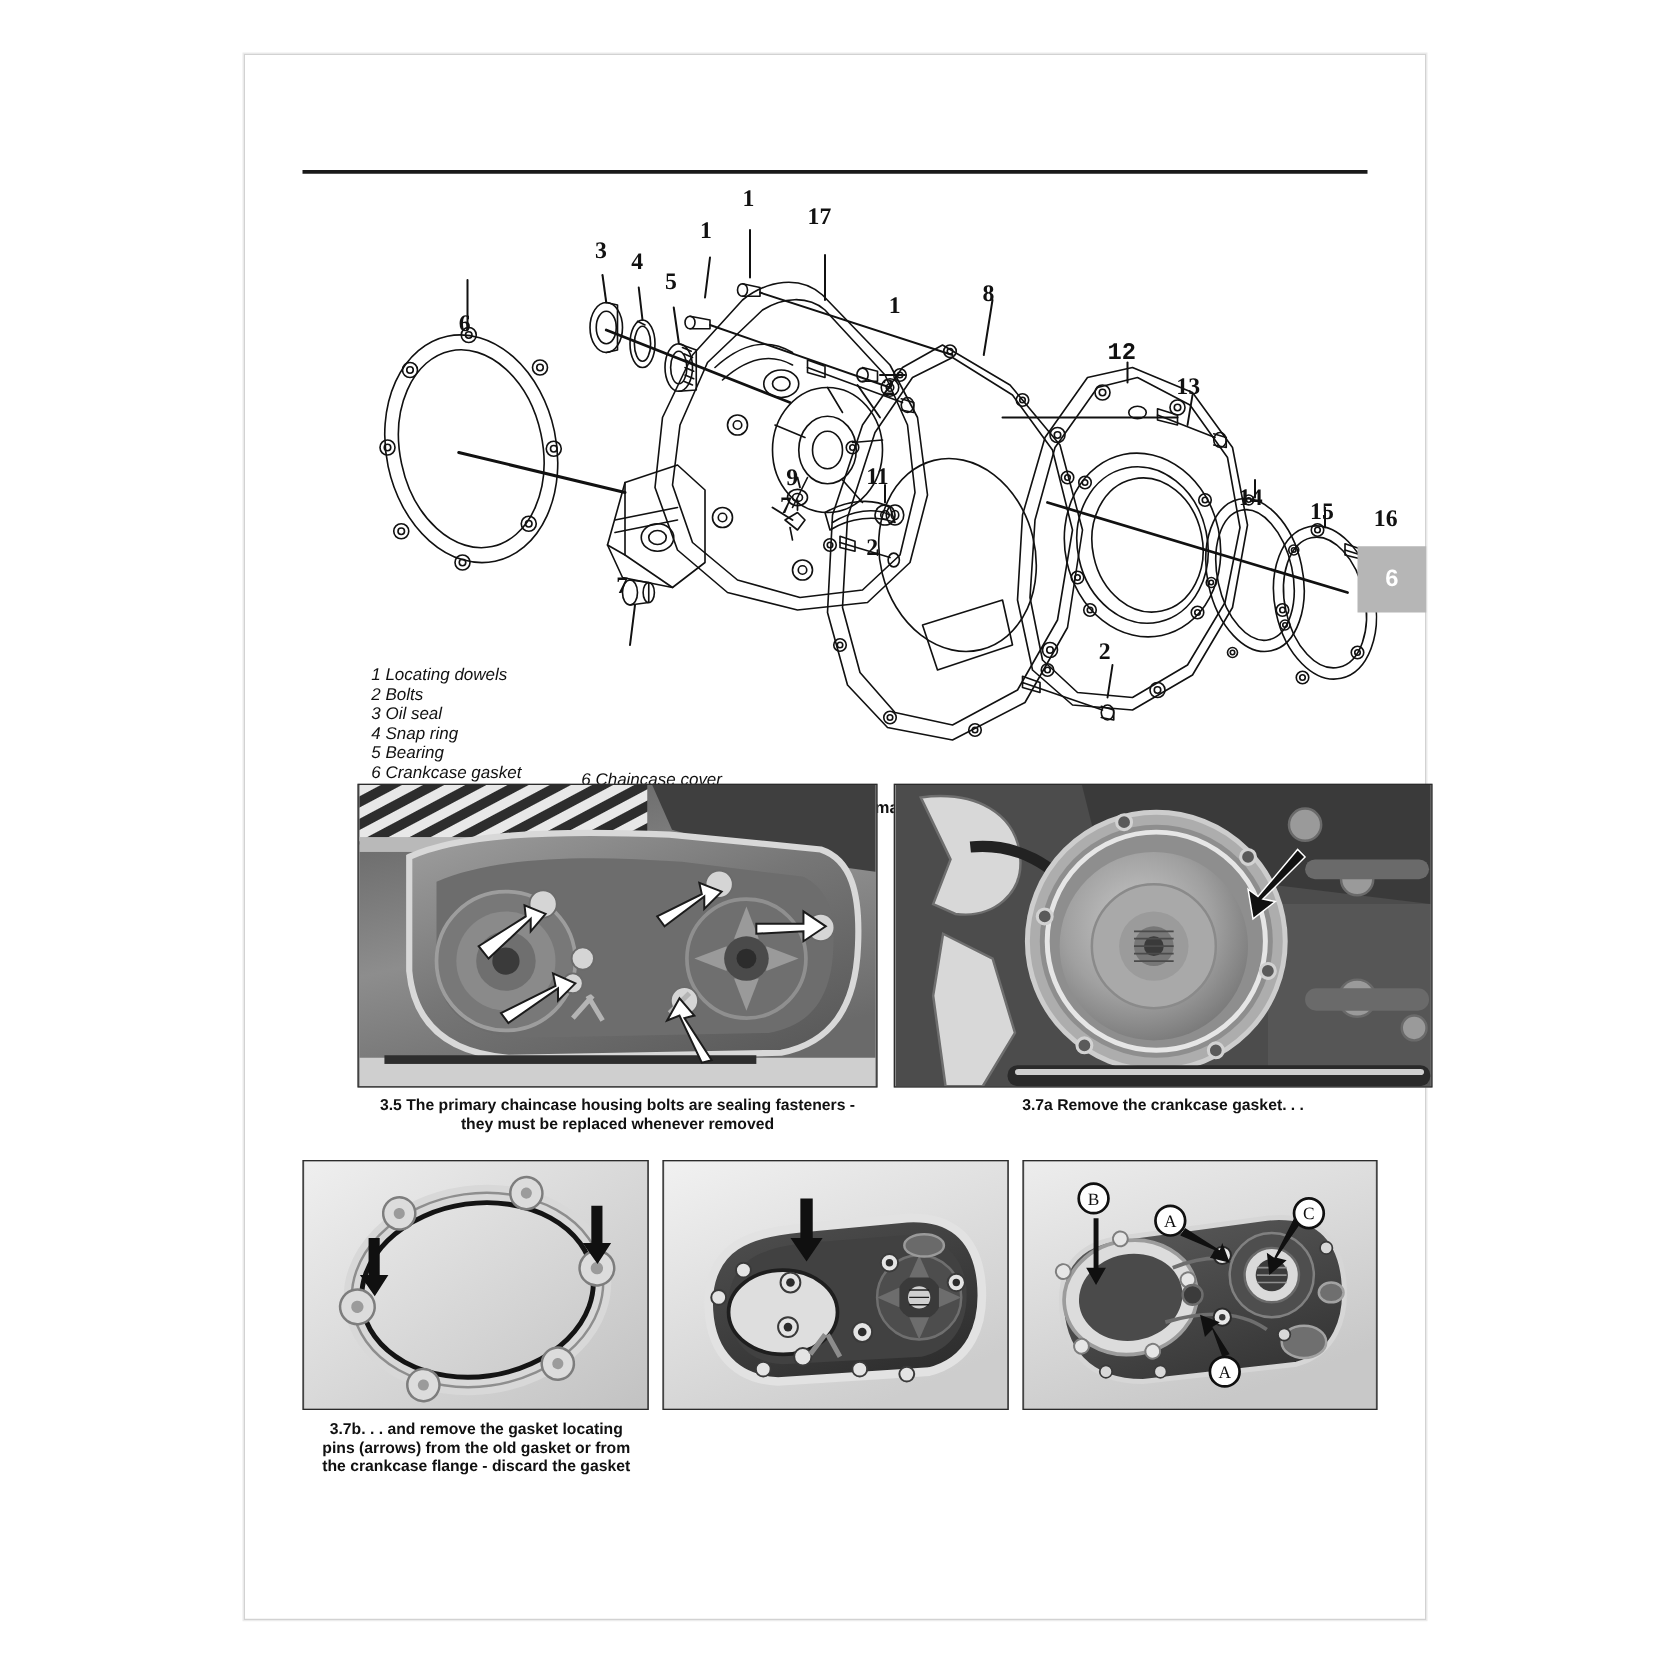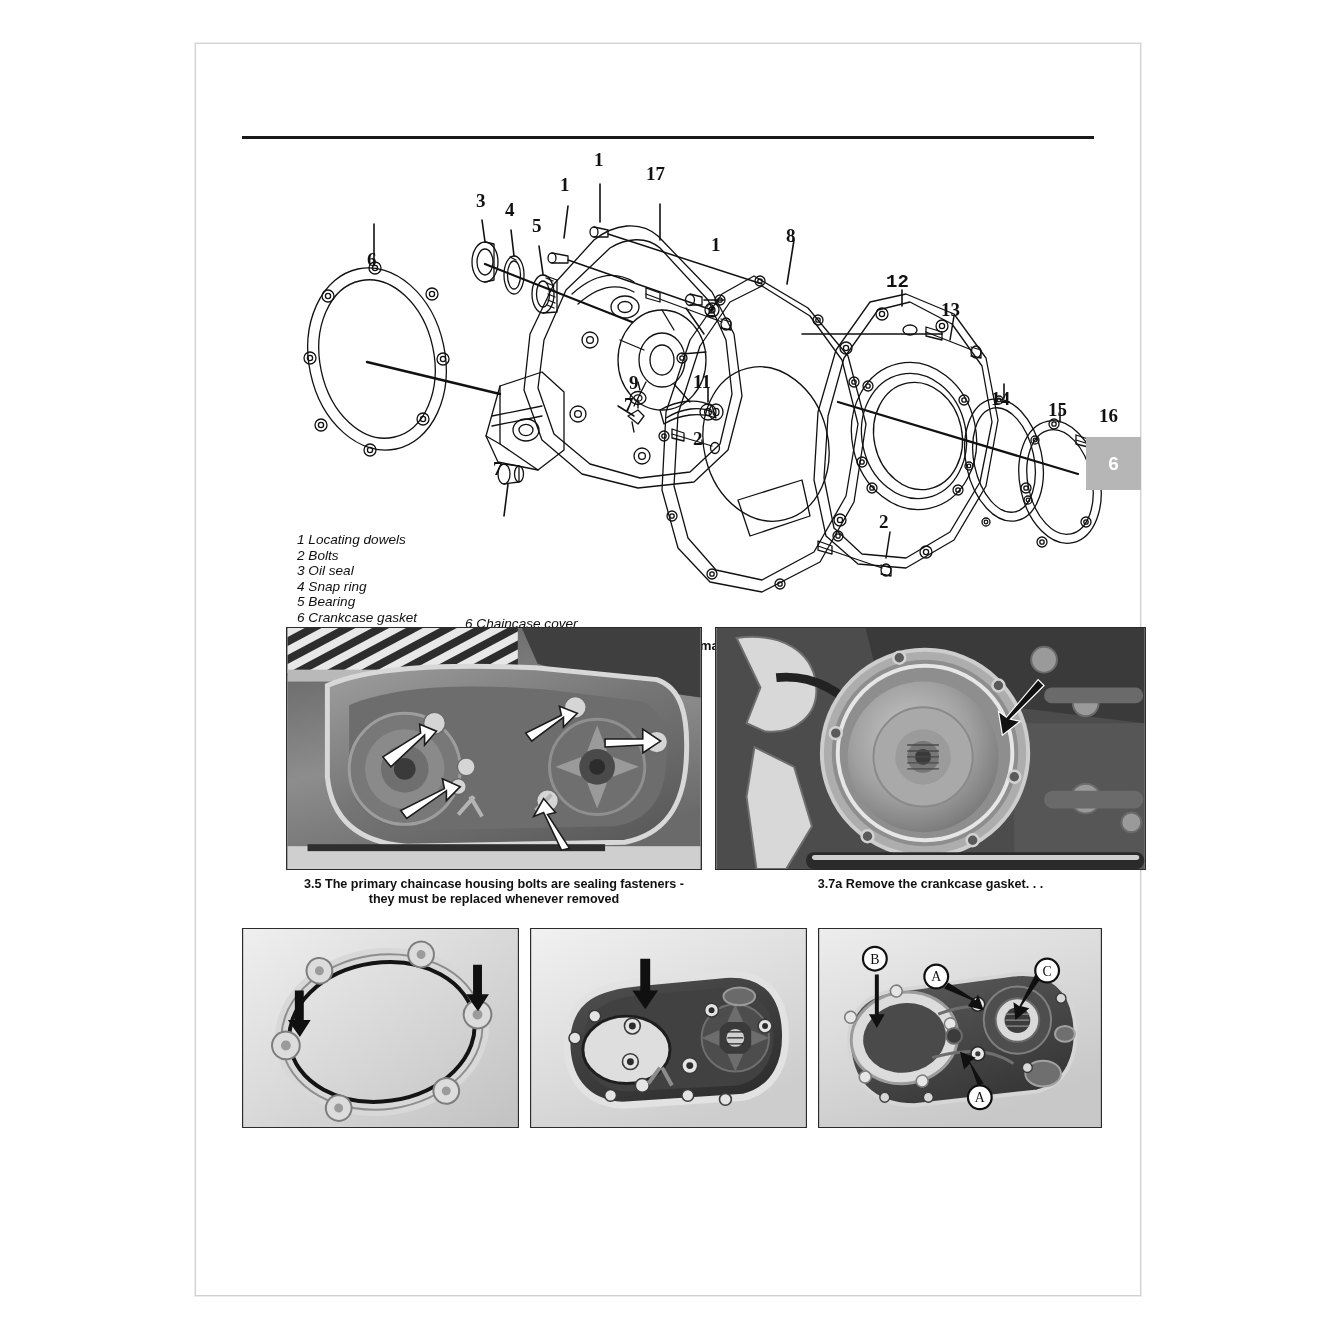--- a/index.html
+++ b/index.html
@@ -605,20 +605,25 @@
               <circle cx="86" cy="174" r="4.5"></circle>
           </g>
         </g>
 
         <g fill="#101010">
           <path d="M52 62 h9 v30 h7 l-11 17 l-12 -17 h7 Z"></path>
           <path d="M232 36 h9 v30 h7 l-11 17 l-12 -17 h7 Z"></path>
         </g>
       </svg>
     </div>
+    <div class="cap cap37b">
+      <span>3.7b. . . and remove the gasket locating</span><br>
+      <span>pins (arrows) from the old gasket or from</span><br>
+      <span>the crankcase flange - discard the gasket</span>
+    </div>
 
     <div class="photo p39a">
       <svg viewBox="0 0 277 200" xmlns="http://www.w3.org/2000/svg">
         <defs>
           <linearGradient id="bg39a" x1="0" y1="0" x2="0.6" y2="1">
             <stop offset="0%" stop-color="#f1f1f1"></stop>
               <stop offset="100%" stop-color="#cdcdcd"></stop>
           </linearGradient>
           <linearGradient id="cov39a" x1="0.2" y1="0" x2="0.8" y2="1">
             <stop offset="0%" stop-color="#4e4e4e"></stop>

